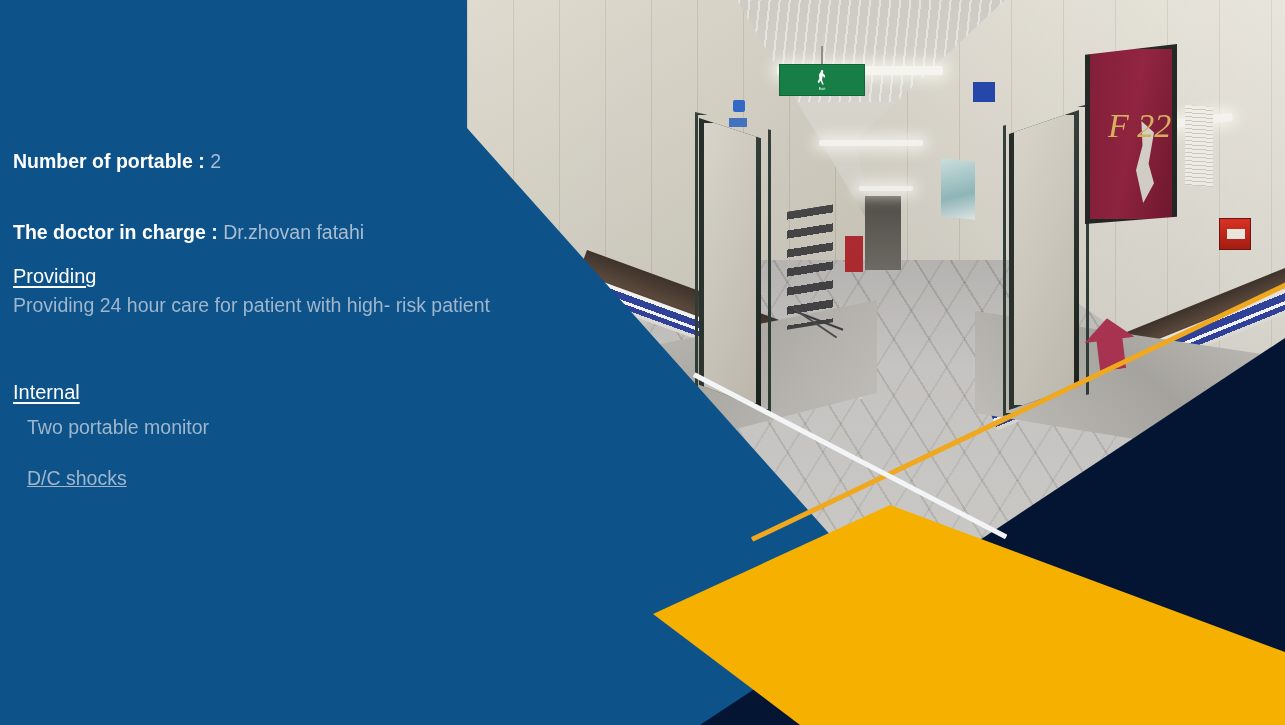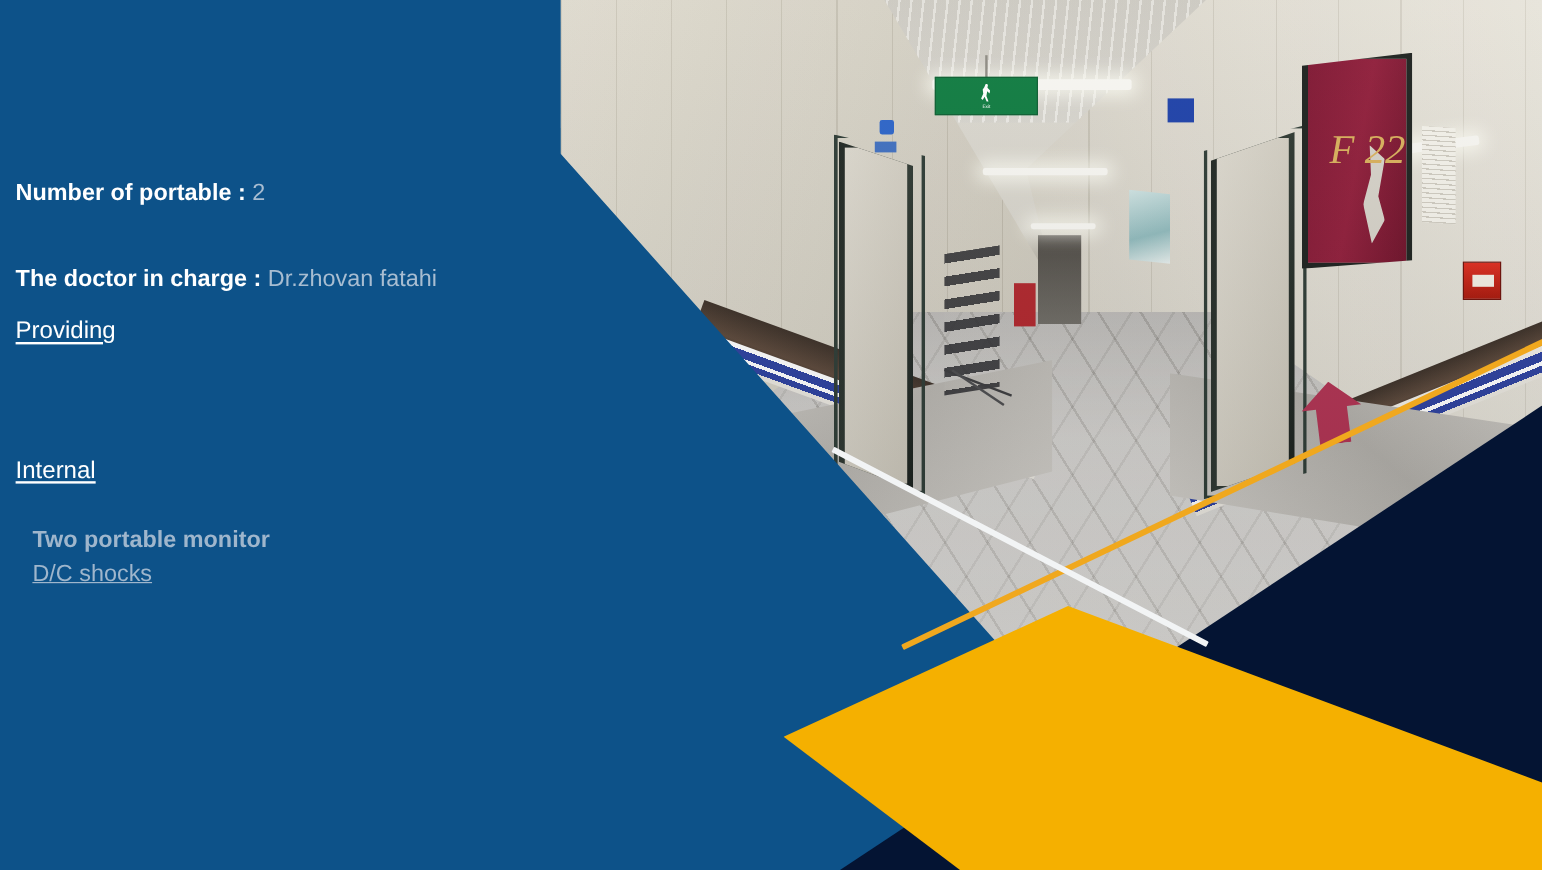--- a/index.html
+++ b/index.html
@@ -251,21 +251,21 @@
     position:absolute; left:13px;
     font-size:19.5px; color:#9fb6cc; font-weight:normal; white-space:nowrap;
   }
   #services-body { top:294px; }
 
   .apparatus-item {
     position:absolute; left:27px;
     font-size:19.5px; color:#9fb6cc; white-space:nowrap;
   }
   #app-0 { top:410px; }
-  #app-1 { top:439px;font-weight:bold; }
+  #app-1 { top:416px; }
   #app-2 { top:467px;text-decoration:underline; }
 </style>
 </head>
 <body>
 
 <div id="slide">
 
   <div id="photo-wrap">
     <div class="photo-base"></div>
     <div class="ceiling"></div>
@@ -335,19 +335,20 @@
 
   <div id="text-layer">
 
 
 
     <div class="fact-row" id="fact-1"><span>Number of portable : </span><span class="val">2</span></div>
 
     <div class="fact-row" id="fact-2"><span>The doctor in charge : </span><span class="val">Dr.zhovan fatahi</span></div>
 
     <div class="section-head" id="head-services">Providing</div>
+    <div class="body-text" id="services-body">Providing 24 hour care for patient with high- risk patient</div>
 
     <div class="section-head" id="head-apparatus">Internal</div>
     <div class="apparatus-item" id="app-1">Two portable monitor</div>
     <div class="apparatus-item" id="app-2">D/C shocks</div>
 
   </div>
 </div>
 
 </body></html>

